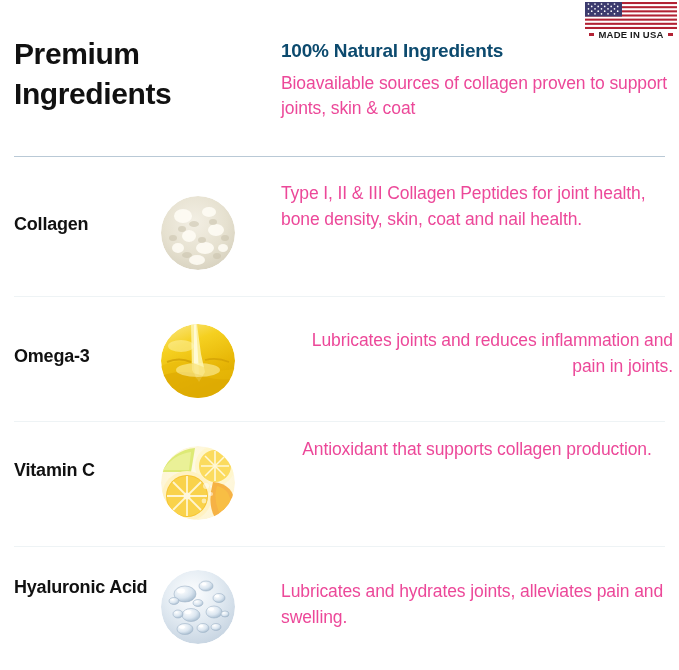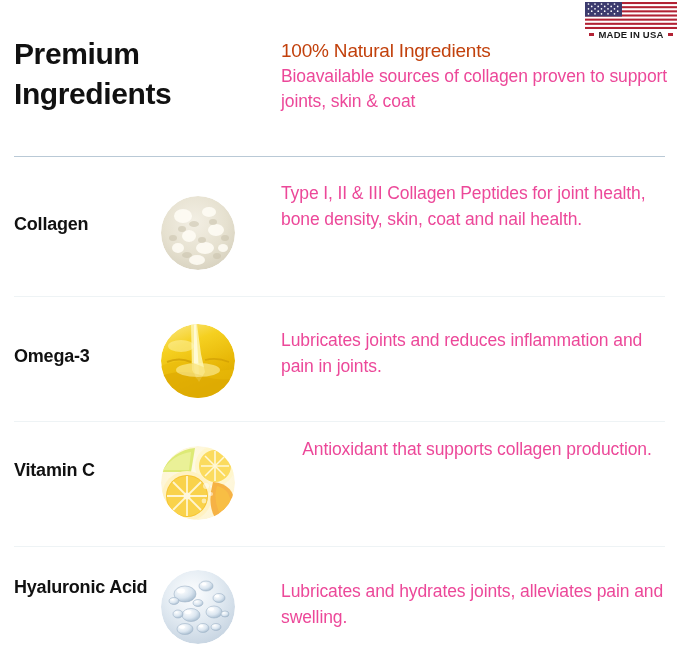--- a/index.html
+++ b/index.html
@@ -72,25 +72,25 @@
     color: #111111;
   }
   .header-right {
     position: absolute;
     left: 281px;
     top: 5px;
     width: 392px;
   }
   .header-sub-title {
     font-size: 19px;
-    font-weight: normal;
+    font-weight: bold;
     letter-spacing: -0.2px;
-    color: #c2410c;
+    color: #0c4a6e;
     line-height: 1.3;
-    margin-bottom: 0;
+    margin-bottom: 7px;
   }
   .header-sub-text {
     font-size: 17.5px;
     font-weight: normal;
     line-height: 1.42;
     letter-spacing: -0.1px;
     color: #ec4899;
   }
 
   
@@ -270,21 +270,21 @@
         <path d="M30 0 L36 0 L40 30 L44 48 L38 58 L31 46 Z" fill="#fdf3a8" opacity="0.9"></path>
         <path d="M33 0 L35 0 L37 32 L38 50 L35 55 L33 44 Z" fill="#fffce0" opacity="0.85"></path>
         <path d="M0 42 Q20 33 40 42 Q58 50 74 44 L74 74 L0 74 Z" fill="#eab90a" opacity="0.55"></path>
         <path d="M0 52 Q22 44 42 52 Q60 58 74 54 L74 74 L0 74 Z" fill="#d9a400" opacity="0.5"></path>
         <ellipse cx="37" cy="46" rx="22" ry="7" fill="#fff6b0" opacity="0.55"></ellipse>
         <path d="M6 38 Q18 33 30 38" stroke="#c59200" stroke-width="2" fill="none" opacity="0.6"></path>
         <path d="M44 36 Q56 33 68 38" stroke="#c59200" stroke-width="1.6" fill="none" opacity="0.5"></path>
         <ellipse cx="20" cy="22" rx="13" ry="6" fill="#fff8bd" opacity="0.45"></ellipse>
       </svg>
     </div>
-    <div class="row-desc" style="top:32px;">Lubricates joints and reduces inflammation and pain in joints.</div>
+    <div class="row-desc" style="top:32px;text-align:right;">Lubricates joints and reduces inflammation and pain in joints.</div>
   </div>
 
   <div class="divider-row" style="top:421px;"></div>
 
   <div class="row" style="top:421px; height:125px;">
     <div class="row-name" style="top:36px;">Vitamin C</div>
     <div class="row-thumb" style="top:25px;">
       <svg class="thumb-svg" viewBox="0 0 74 74">
         <defs>
           <radialGradient id="g-cit" cx="55%" cy="40%" r="80%">

